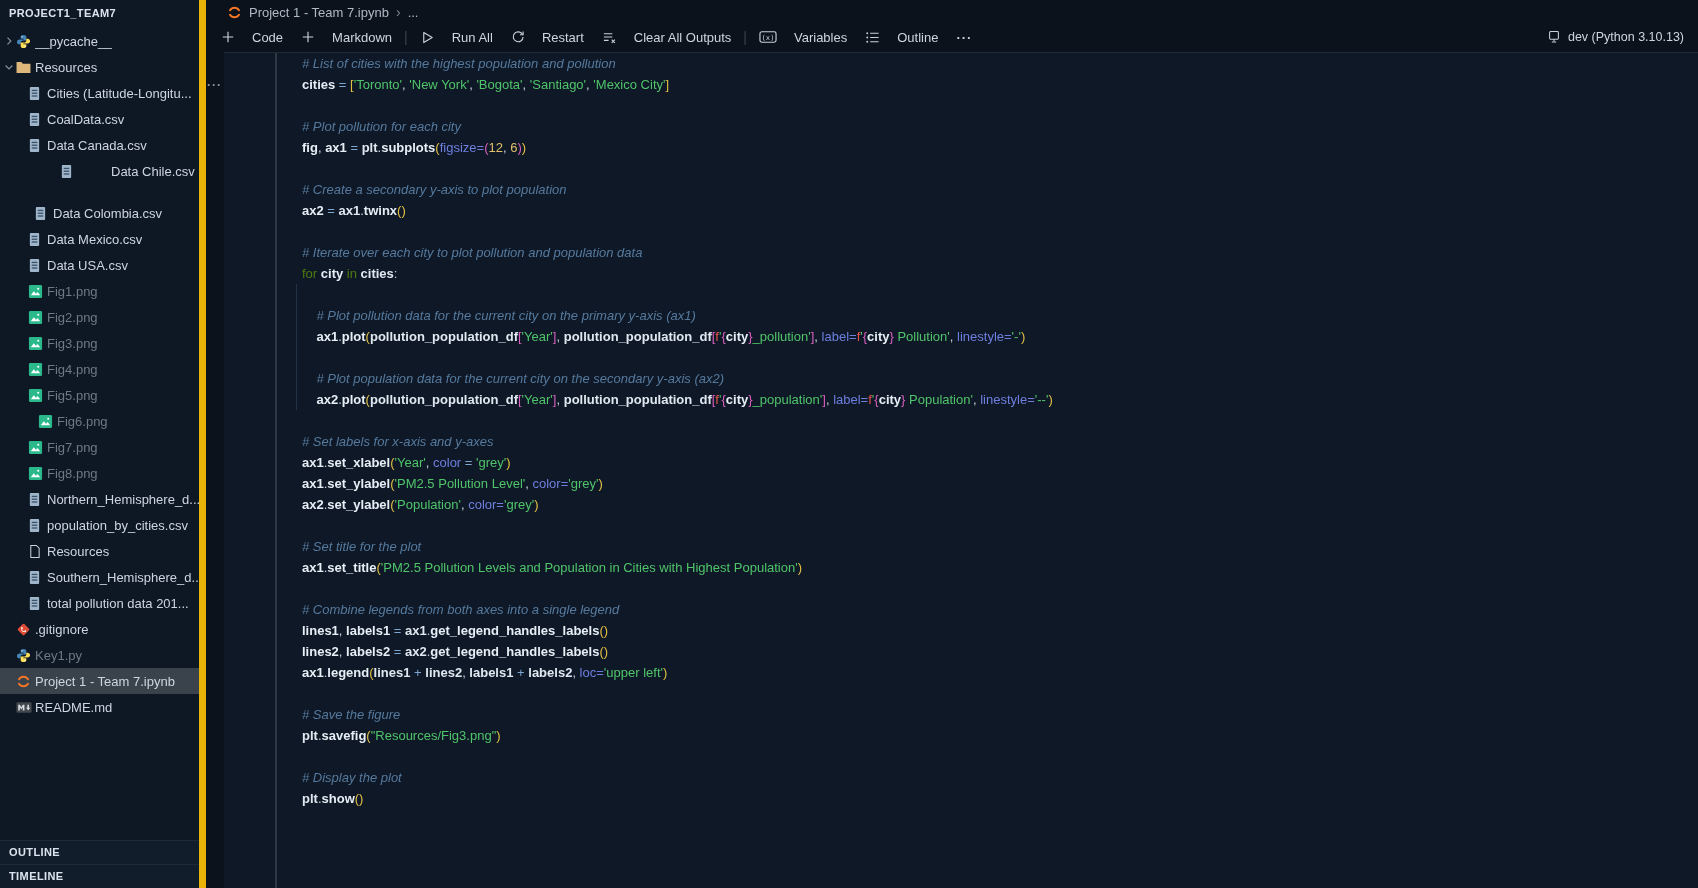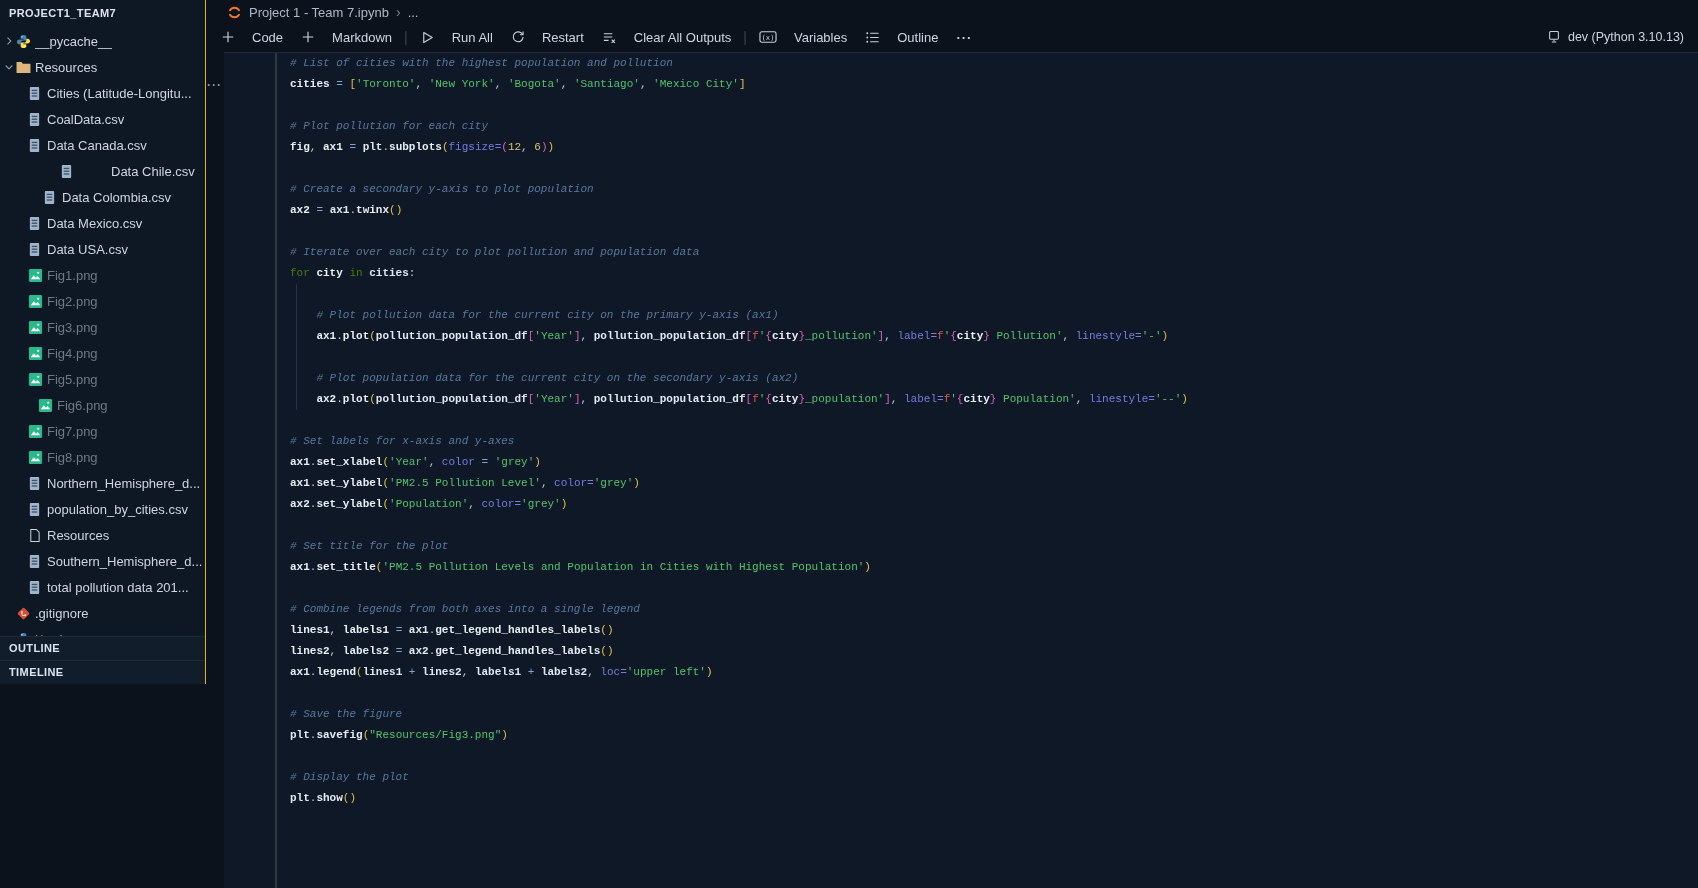--- a/index.html
+++ b/index.html
@@ -1,20 +1,20 @@
 <!DOCTYPE html>
 <html><head>
 <meta charset="utf-8">
 <style>
   html,body{margin:0;padding:0}
   body{width:1698px;height:888px;overflow:hidden;background:#0b121c;font-family:"Liberation Sans",sans-serif;position:relative}
   svg{display:block}
 
   
-  .sidebar{position:absolute;left:0;top:0;width:206px;height:684px;background:#0e1724;border-right:1px solid #eab308;box-sizing:border-box;overflow:hidden}
+  .sidebar{position:absolute;left:0;top:0;width:206px;height:888px;background:#0e1724;border-right:7px solid #eab308;box-sizing:border-box;overflow:hidden}
   .sb-title{height:26px;line-height:26px;padding-left:9px;font-size:11px;font-weight:bold;color:#dbe4ee;letter-spacing:.4px;white-space:nowrap}
   .tree{position:absolute;top:28px;left:0;right:0}
   .tree-row{height:26px;display:flex;align-items:center;font-size:13px;color:#cdd6e0;cursor:pointer;white-space:nowrap}
   .tree-row.dim .flabel{color:#6d7984}
   .tree-row.selected{background:#3a424b}
   .chev{width:14px;flex:0 0 14px;display:flex;justify-content:center;align-items:center}
   .ficon{width:19px;flex:0 0 19px;display:flex;align-items:center}
   .flabel{overflow:hidden;text-overflow:clip}
   .sb-section{position:absolute;left:0;right:0;height:24px;background:#121d2c;border-top:1px solid #1e2a39;font-size:11px;font-weight:bold;color:#dbe4ee;line-height:23px;padding-left:9px;box-sizing:border-box;letter-spacing:.4px;cursor:pointer}
   #sec-outline{bottom:24px}
@@ -30,21 +30,21 @@
   .tb-sep{color:#39434e;padding:0 3px;font-size:14px}
   .tb-more{padding:0 9px;font-weight:bold;letter-spacing:1px;color:#cdd6e0;cursor:pointer}
   .tb-spacer{flex:1}
   .kernel{display:flex;align-items:center;gap:7px;padding-right:14px;font-size:12.5px;color:#cdd6e0;cursor:pointer}
 
   
   .cell-region{position:absolute;top:50px;left:0;right:0;bottom:0}
   .cell-panel{position:absolute;left:18px;right:0;top:2px;bottom:0;background:#0f1826;border-top:1px solid #1e2a38}
   .cell-border{position:absolute;left:69px;top:3px;bottom:0;width:2px;background:#2d3843;cursor:grab}
   .gutter-more{position:absolute;left:1px;top:28px;color:#8b96a2;font-size:12px;font-weight:bold;letter-spacing:1px;cursor:pointer}
-  #code{position:absolute;left:84px;top:3px;right:0;font-family:Liberation Mono, monospace;font-size:11px;line-height:21px;white-space:pre;cursor:text}
+  #code{position:absolute;left:96px;top:3px;right:0;font-family:Liberation Sans, sans-serif;font-size:13px;line-height:21px;white-space:pre;cursor:text}
   .cline{height:21px}
   .indent-guide{position:absolute;left:90px;top:234px;width:1px;height:126px;background:#223246}
 
   
   .cm{color:#557a9e;font-style:italic}
   .id{color:#dfe8f1;font-weight:bold}
   .var{color:#e6eef6;font-weight:bold}
   .fn{color:#e6eef6;font-weight:bold}
   .pu{color:#c2ccd6}
   .op{color:#7ea6cf}
@@ -132,21 +132,21 @@
         <span class="ficon">
           <svg width="13" height="15" viewBox="0 0 14 16">
             <rect x="2" y="1" width="10" height="14" rx="1" fill="#9fb6ca"></rect>
             <rect x="4" y="4" width="6" height="1.4" fill="#3c5066"></rect>
             <rect x="4" y="7" width="6" height="1.4" fill="#3c5066"></rect>
             <rect x="4" y="10" width="6" height="1.4" fill="#3c5066"></rect>
           </svg>
         </span>
         <span class="flabel">Data Chile.csv</span>
       </div>
-      <div class="tree-row" style="padding-left: 29px;">
+      <div class="tree-row" style="padding-left: 20px; margin-top: 16px;">
         <span class="chev"></span>
         <span class="ficon">
           <svg width="13" height="15" viewBox="0 0 14 16">
             <rect x="2" y="1" width="10" height="14" rx="1" fill="#9fb6ca"></rect>
             <rect x="4" y="4" width="6" height="1.4" fill="#3c5066"></rect>
             <rect x="4" y="7" width="6" height="1.4" fill="#3c5066"></rect>
             <rect x="4" y="10" width="6" height="1.4" fill="#3c5066"></rect>
           </svg>
         </span>
         <span class="flabel">Data Colombia.csv</span>

